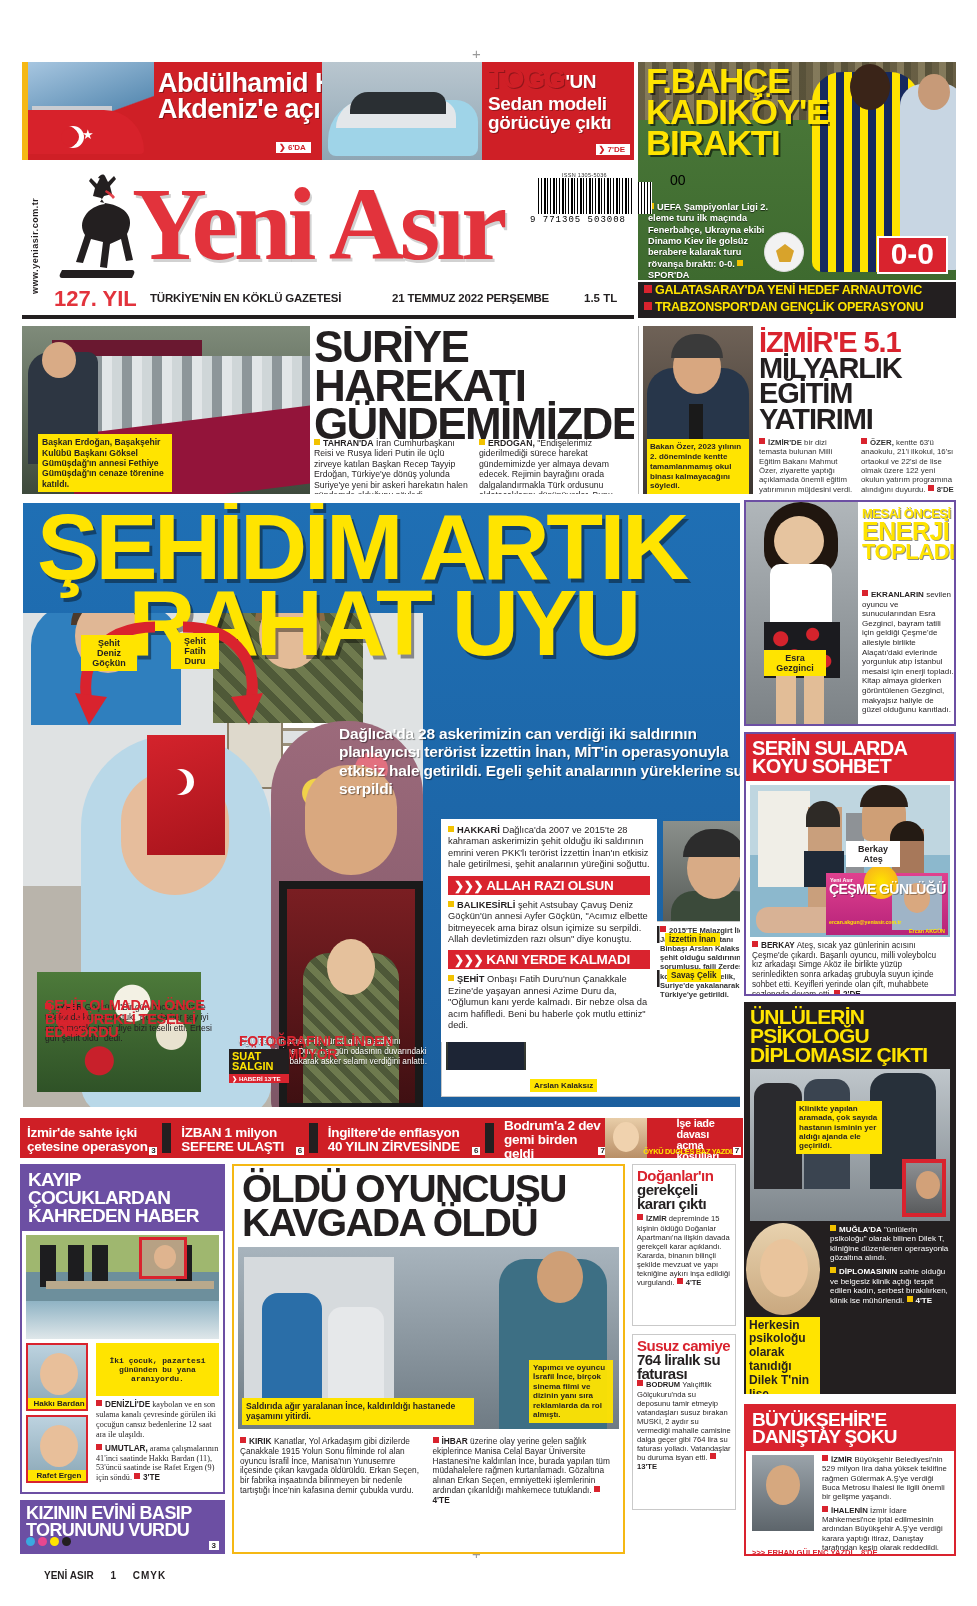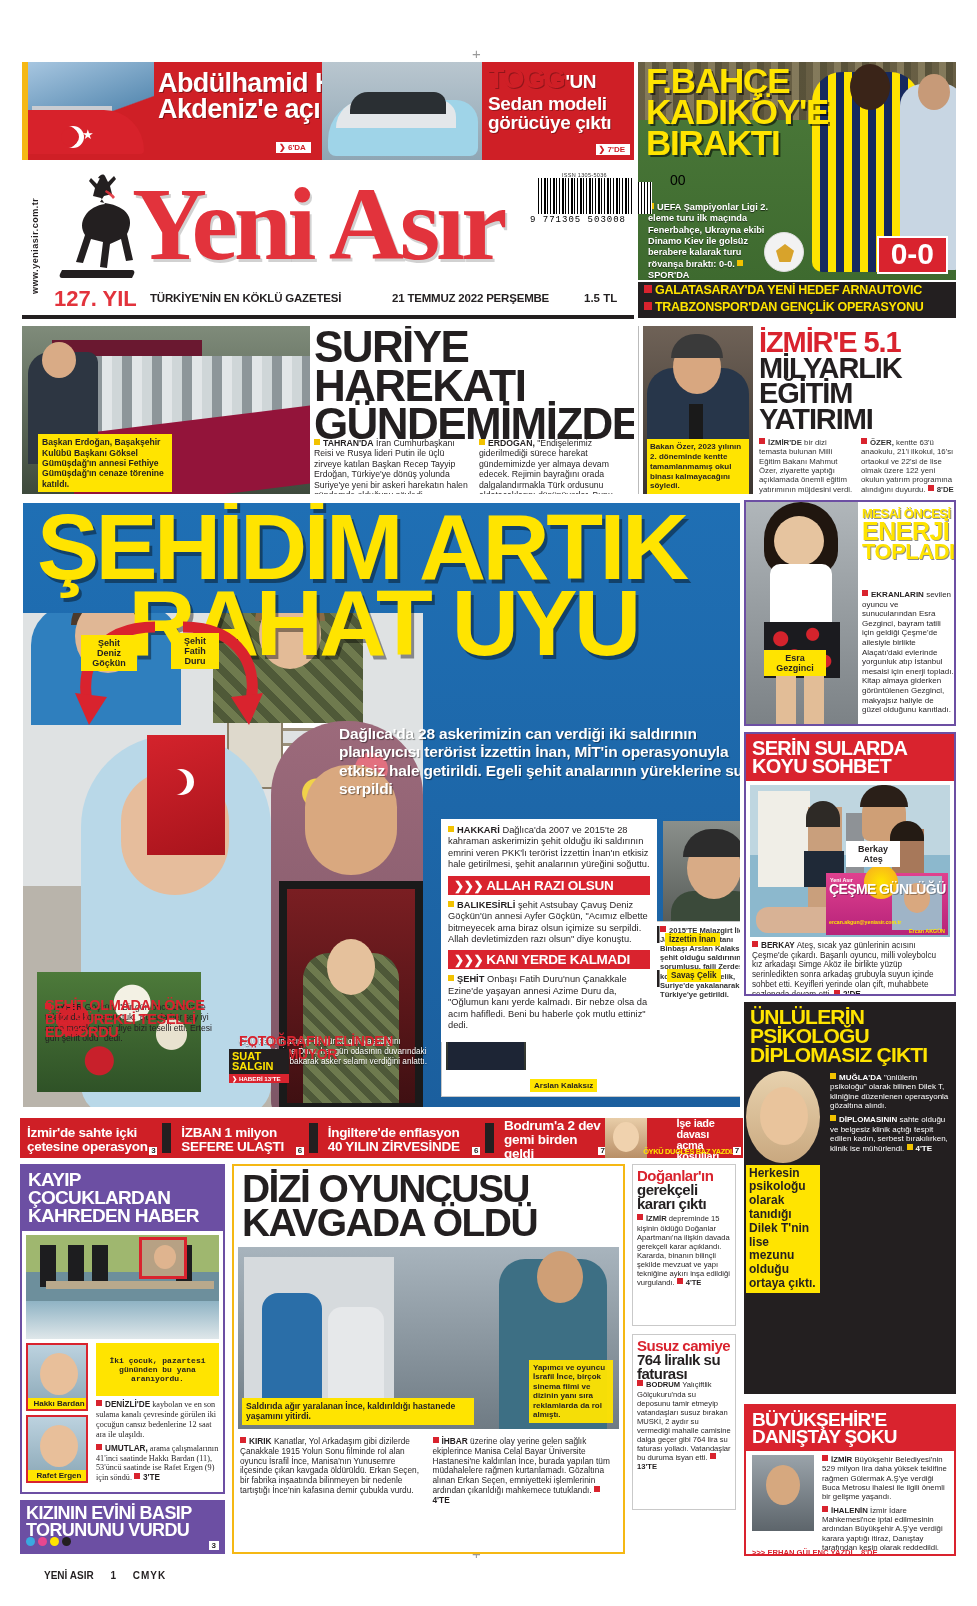--- a/index.html
+++ b/index.html
@@ -619,20 +619,29 @@
       <span class="sq sq-r"></span><b>BERKAY</b>
       <span>Ateş, sıcak yaz günlerinin acısını Çeşme'de çıkardı. Başarılı oyuncu, milli voleybolcu kız arkadaşı Simge Aköz ile birlikte yüzüp serinledikten sonra arkadaş grubuyla suyun içinde sohbet etti. Keyifleri yerinde olan çift, muhabbete şezlongda devam etti.</span>
       <span class="sq sq-r"></span><b>2'DE</b>
     </div>
   </div>
 
   <div class="psiko" style="top:1002px;height:392px;">
     <div class="psiko-h">
       <span>ÜNLÜLERİN PSİKOLOĞU</span><br><span>DİPLOMASIZ ÇIKTI</span>
     </div>
+    <div class="psiko-photo" style="height:152px;">
+      <div class="ps-woman"></div>
+      <div class="ps-cop2"></div>
+      <div class="ps-cop"></div>
+      <div class="ps-cap">Klinikte yapılan aramada, çok sayıda hastanın isminin yer aldığı ajanda ele geçirildi.</div>
+      <div class="ps-inset">
+          <div class="ps-inset-in"></div>
+        </div>
+    </div>
     <div class="psiko-bot" style="min-height:180px;">
       <div class="ps-face"></div>
       <div class="ps-ycap">Herkesin psikoloğu olarak tanıdığı Dilek T'nin lise mezunu olduğu ortaya çıktı.</div>
       <div class="ps-txt">
         <p><span class="sq sq-y"></span><b>MUĞLA'DA</b> <span>"ünlülerin psikoloğu" olarak bilinen Dilek T, kliniğine düzenlenen operasyonla gözaltına alındı.</span></p>
         <p><span class="sq sq-y"></span><b>DİPLOMASININ</b> <span>sahte olduğu ve belgesiz klinik açtığı tespit edilen kadın, serbest bırakılırken, klinik ise mühürlendi.</span>
         <span class="sq sq-y"></span><b>4'TE</b></p>
       </div>
     </div>
   </div>
@@ -704,21 +713,21 @@
       <span>KIZININ EVİNİ BASIP</span><br><span>TORUNUNU VURDU</span>
     </div>
     <div class="kizi-dots">
       <i style="background:#3aa9e0;"></i><i style="background:#e8478f;"></i><i style="background:#ffe400;"></i><i style="background:#231f20;"></i>
     </div>
     <div class="kizi-num">3</div>
   </div>
 
   <div class="dizi">
     <div class="dizi-h">
-      <span>DİZİ OYUNCUSU</span><br><span class="k">KAVGADA ÖLDÜ</span>
+      <span>ÖLDÜ OYUNCUSU</span><br><span class="k">KAVGADA ÖLDÜ</span>
     </div>
     <div class="dizi-photo">
       <div class="dz-amb"></div>
       <div class="dz-medic"></div>
       <div class="dz-medic2"></div>
       <div class="dz-man"></div>
       <div class="dz-manface"></div>
       <div class="dz-cap">Saldırıda ağır yaralanan İnce, kaldırıldığı hastanede yaşamını yitirdi.</div>
       <div class="dz-sidebox">Yapımcı ve oyuncu İsrafil İnce, birçok sinema filmi ve dizinin yanı sıra reklamlarda da rol almıştı.</div>
     </div>

